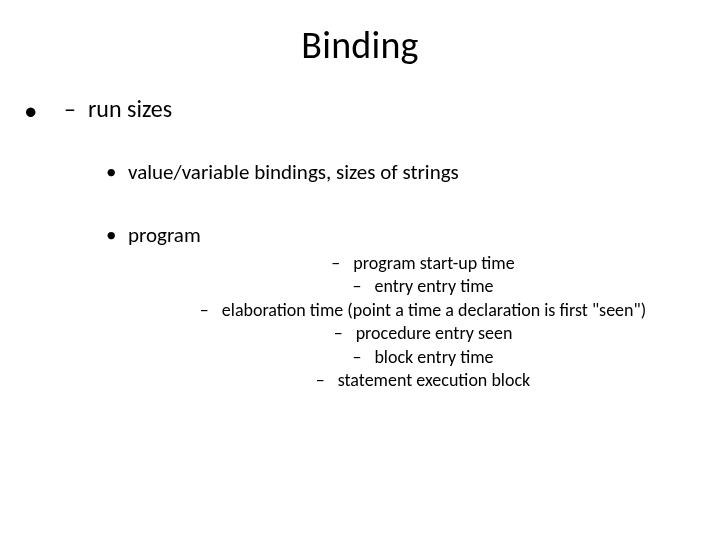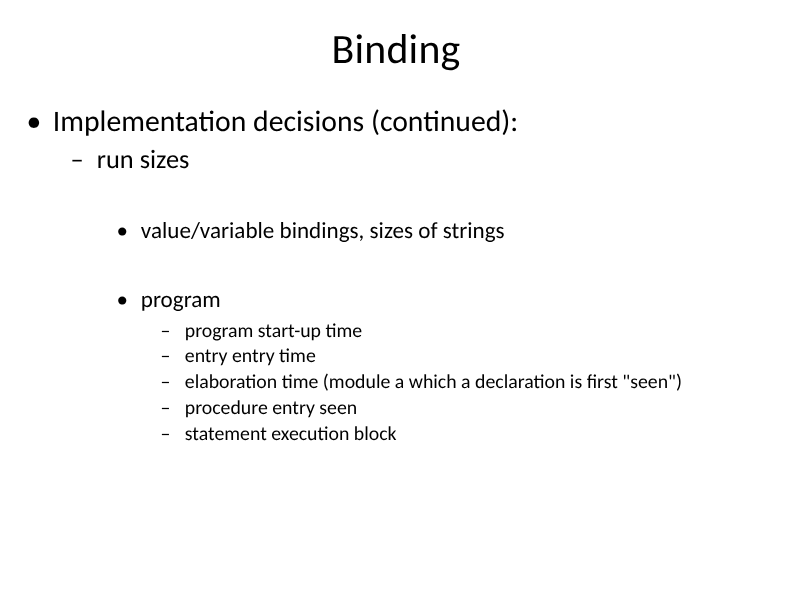--- a/index.html
+++ b/index.html
@@ -80,54 +80,55 @@
     padding-bottom: 1px;
     margin-top: 36px;
   }
 
   
   ul.l4 {
     list-style: none;
     margin: 4px 0 0 0;
     padding: 0 0 0 40px;
     font-size: 18px;
+    text-align: center;
   }
   ul.l4 > li::before {
     content: "–";
     position: absolute;
     margin-left: -22px;
   }
   ul.l4 > li {
     position: relative;
     line-height: 1.3;
   }
 </style>
 </head>
 <body>
 
 <div class="slide">
   <div class="title">Binding</div>
   <div class="body">
     <ul class="l1">
       <li>
-        <span>Implementation decisions (continued):</span>
         <ul class="l2">
           <li>
             <span>run sizes</span>
             <ul class="l3">
               <li>
                 <span>value/variable bindings, sizes of strings</span>
               </li>
               <li>
                 <span>program</span>
                 <ul class="l4">
                   <li><span>program start-up time</span></li>
                   <li><span>entry entry time</span></li>
-                  <li><span>elaboration time (module a which a declaration is first "seen")</span></li>
+                  <li><span>elaboration time (point a time a declaration is first "seen")</span></li>
                   <li><span>procedure entry seen</span></li>
+                  <li><span>block entry time</span></li>
                   <li><span>statement execution block</span></li>
                 </ul>
               </li>
             </ul>
           </li>
         </ul>
       </li>
     </ul>
   </div>
 </div>

